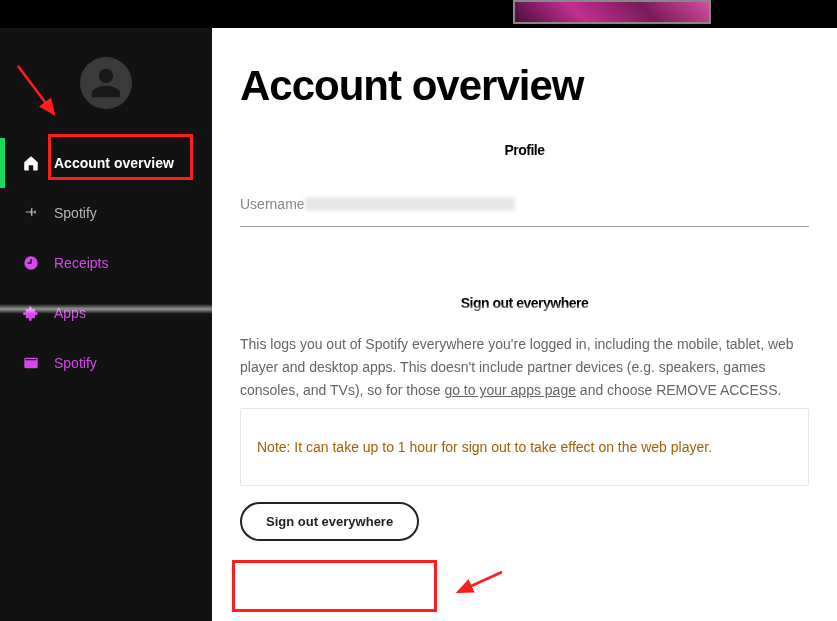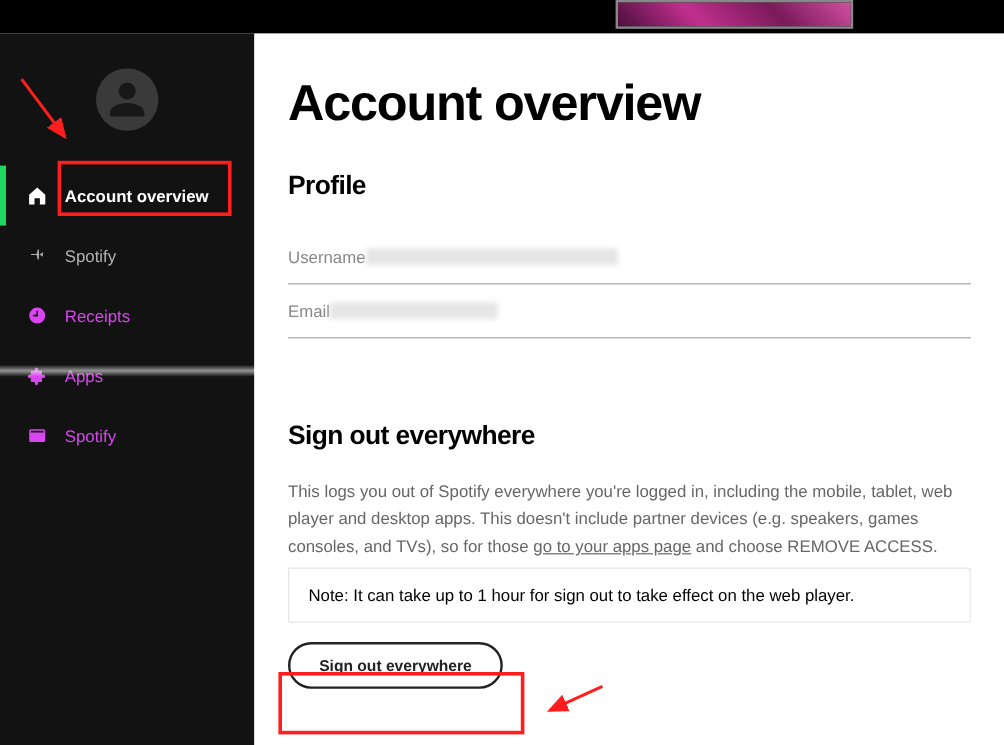--- a/index.html
+++ b/index.html
@@ -12,28 +12,28 @@
   .avatar svg { fill: #181818; }
   .nav { list-style: none; }
   .nav li { height: 50px; display: flex; align-items: center; padding-left: 22px; gap: 14px; font-size: 14px; cursor: pointer; position: relative; }
   .nav li.active { color: #fff; font-weight: 700; }
   .nav li.active::before { content:""; position:absolute; left:0; top:0; bottom:0; width:5px; background:#1ed760; }
   .nav li .icon { width: 18px; height: 18px; display:flex; align-items:center; justify-content:center; }
   .nav li .icon svg { fill: currentColor; }
   .nav li.dim { color: #d946ef; }
   .main { position: absolute; top: 28px; left: 212px; right: 0; bottom: 0; background: #fff; padding: 34px 28px 0 28px; overflow: hidden; }
   h1 { font-size: 42px; font-weight: 900; letter-spacing: -1px; color: #000; margin-bottom: 32px; }
-  h2 { font-size: 22px; font-weight: 900; color: #000; margin-bottom: 24px; letter-spacing: -0.5px; }
+  h2 { font-size: 14px; font-weight: 900; color: #000; margin-bottom: 24px; letter-spacing: -0.5px; text-align: center; }
   .profile-row { display: flex; justify-content: flex-start; align-items: center; font-size: 14px; color: #878787; padding: 14px 0; border-bottom: 1px solid #a3a3a3; }
   .profile-row .blur { width: 210px; height: 14px; background: #e6e6e6; filter: blur(2px); }
   .spacer { height: 68px; }
   .signout-section h2 { margin-bottom: 22px; }
   .signout-desc { font-size: 14px; color: #666; line-height: 1.65; margin-bottom: 6px; }
   .signout-desc a { color: #666; text-decoration: underline; }
-  .note-box { border: 1px solid #e6e6e6; padding: 14px 16px; font-size: 14px; color: #000000; margin-bottom: 16px; border-radius: 2px; }
+  .note-box { border: 1px solid #e6e6e6; padding: 30px 16px; font-size: 14px; color: #a16207; margin-bottom: 16px; border-radius: 2px; }
   .signout-btn { display: inline-block; border: 2px solid #222; border-radius: 24px; padding: 10px 24px; font-size: 13px; font-weight: 700; background: #fff; cursor: pointer; color: #222; }
 
   
   .anno-box { position: absolute; border: 3px solid #ff1e1e; pointer-events: none; }
   .anno-arrow { position: absolute; pointer-events: none; }
   .anno-arrow svg { overflow: visible; }
 
   
   .fade-band { position:absolute; left:0; right:0; top:304px; height:10px; background: linear-gradient(to bottom, rgba(255,255,255,0) 0%, rgba(255,255,255,0.55) 50%, rgba(255,255,255,0) 100%); pointer-events:none; }
 </style>
@@ -98,24 +98,20 @@
 
 <main class="main">
   <h1>Account overview</h1>
 
   <section>
     <h2>Profile</h2>
     <div class="profile-row">
       <span>Username</span>
       <span class="blur"></span>
     </div>
-    <div class="profile-row">
-      <span>Email</span>
-      <span class="blur" style="width:140px"></span>
-    </div>
   </section>
 
   <div class="spacer"></div>
 
   <section class="signout-section">
     <h2>Sign out everywhere</h2>
     <p class="signout-desc">
       <span>This logs you out of Spotify everywhere you're logged in, including the mobile, tablet, web player and desktop apps. This doesn't include partner devices (e.g. speakers, games consoles, and TVs), so for those </span><a href="#">go to your apps page</a><span> and choose REMOVE ACCESS.</span>
     </p>
     <div class="note-box">Note: It can take up to 1 hour for sign out to take effect on the web player.</div>

